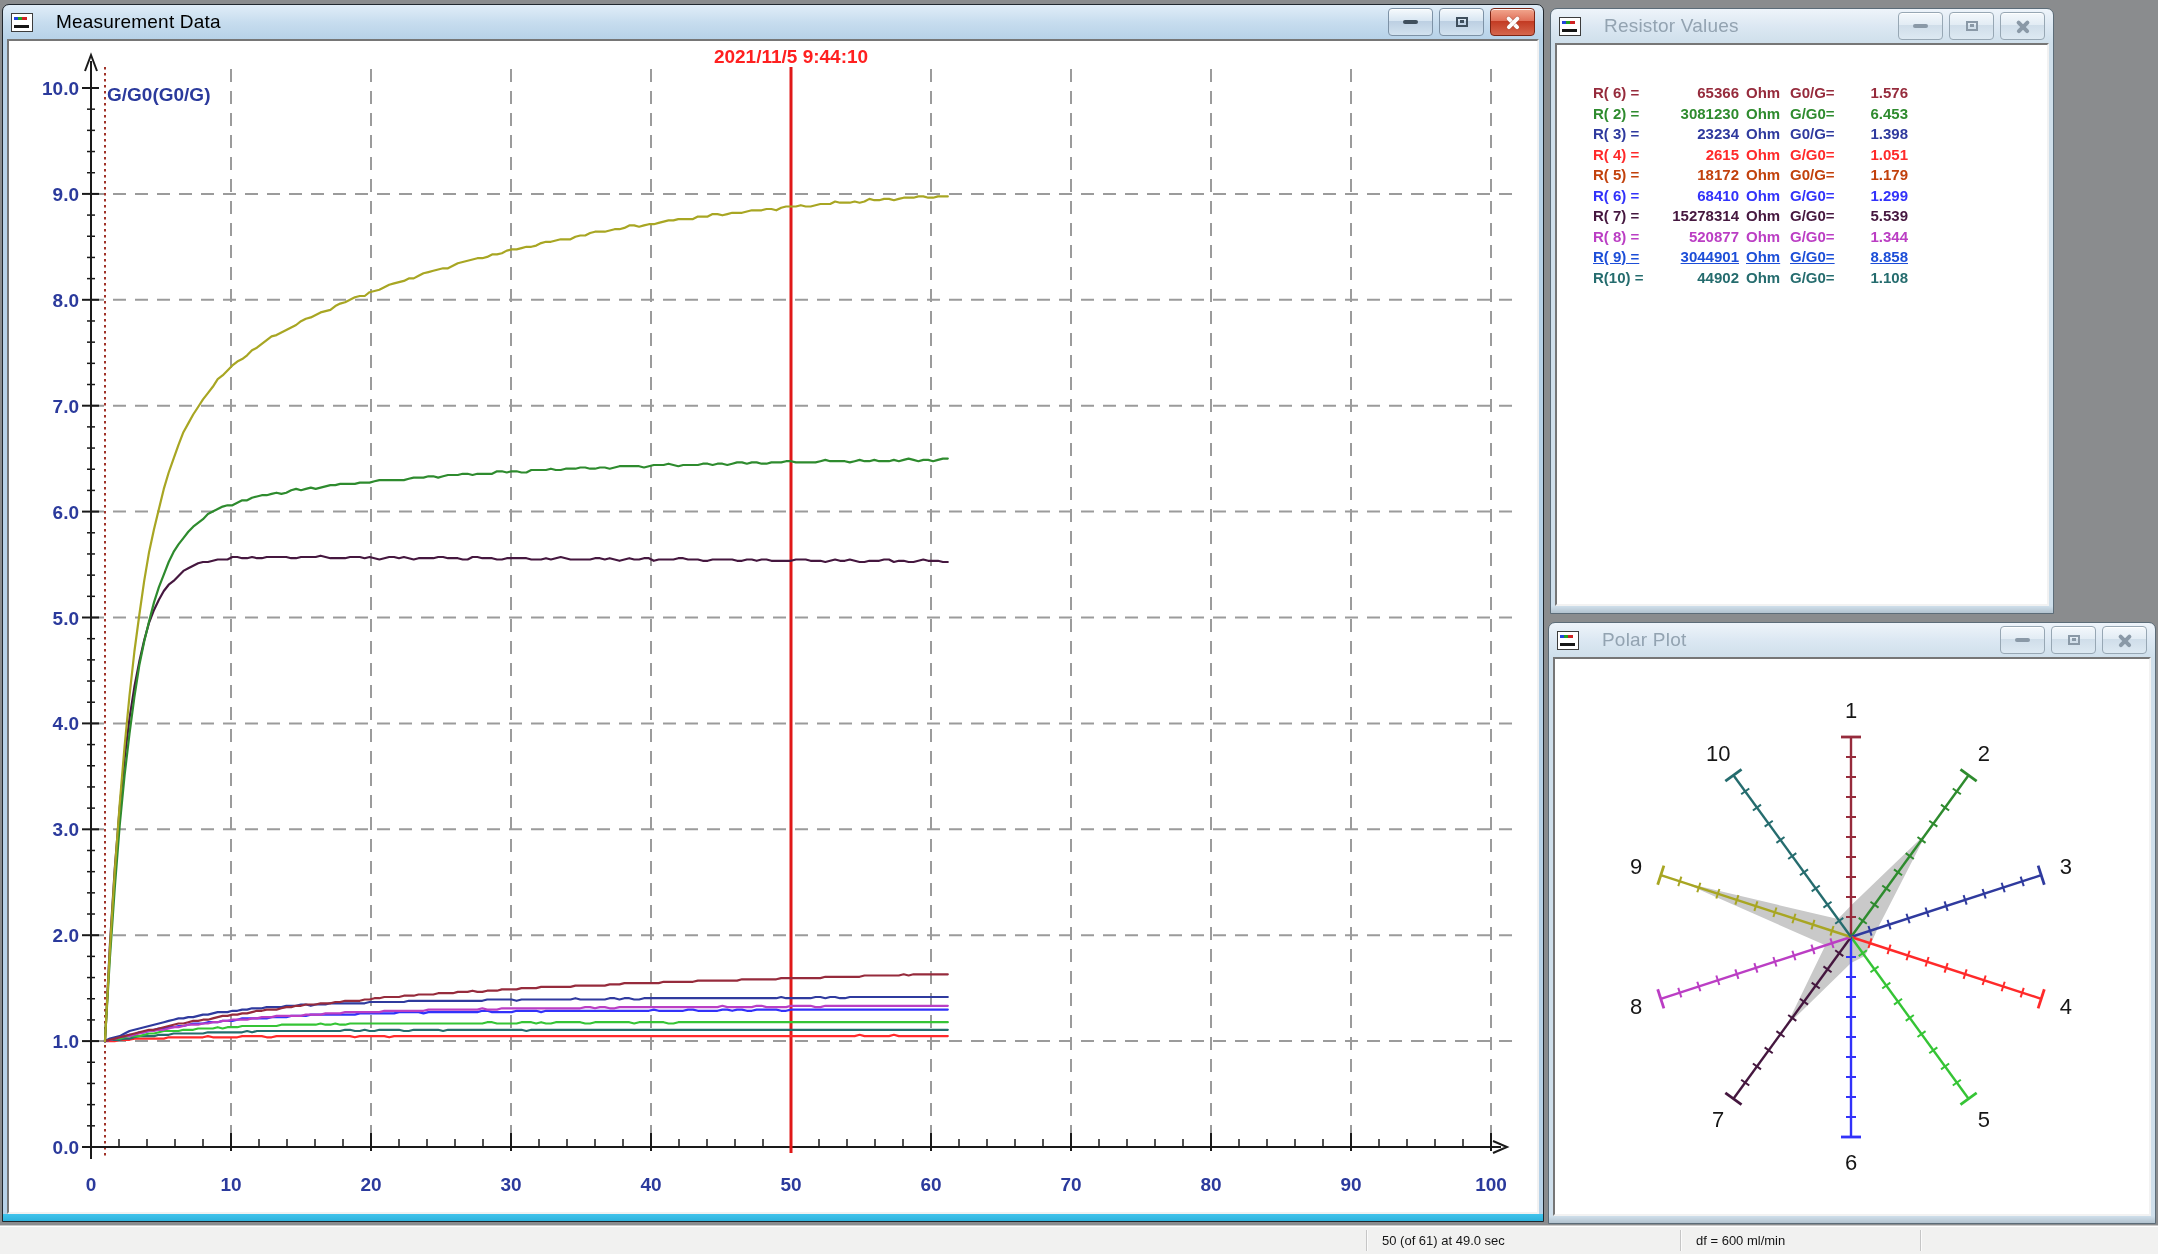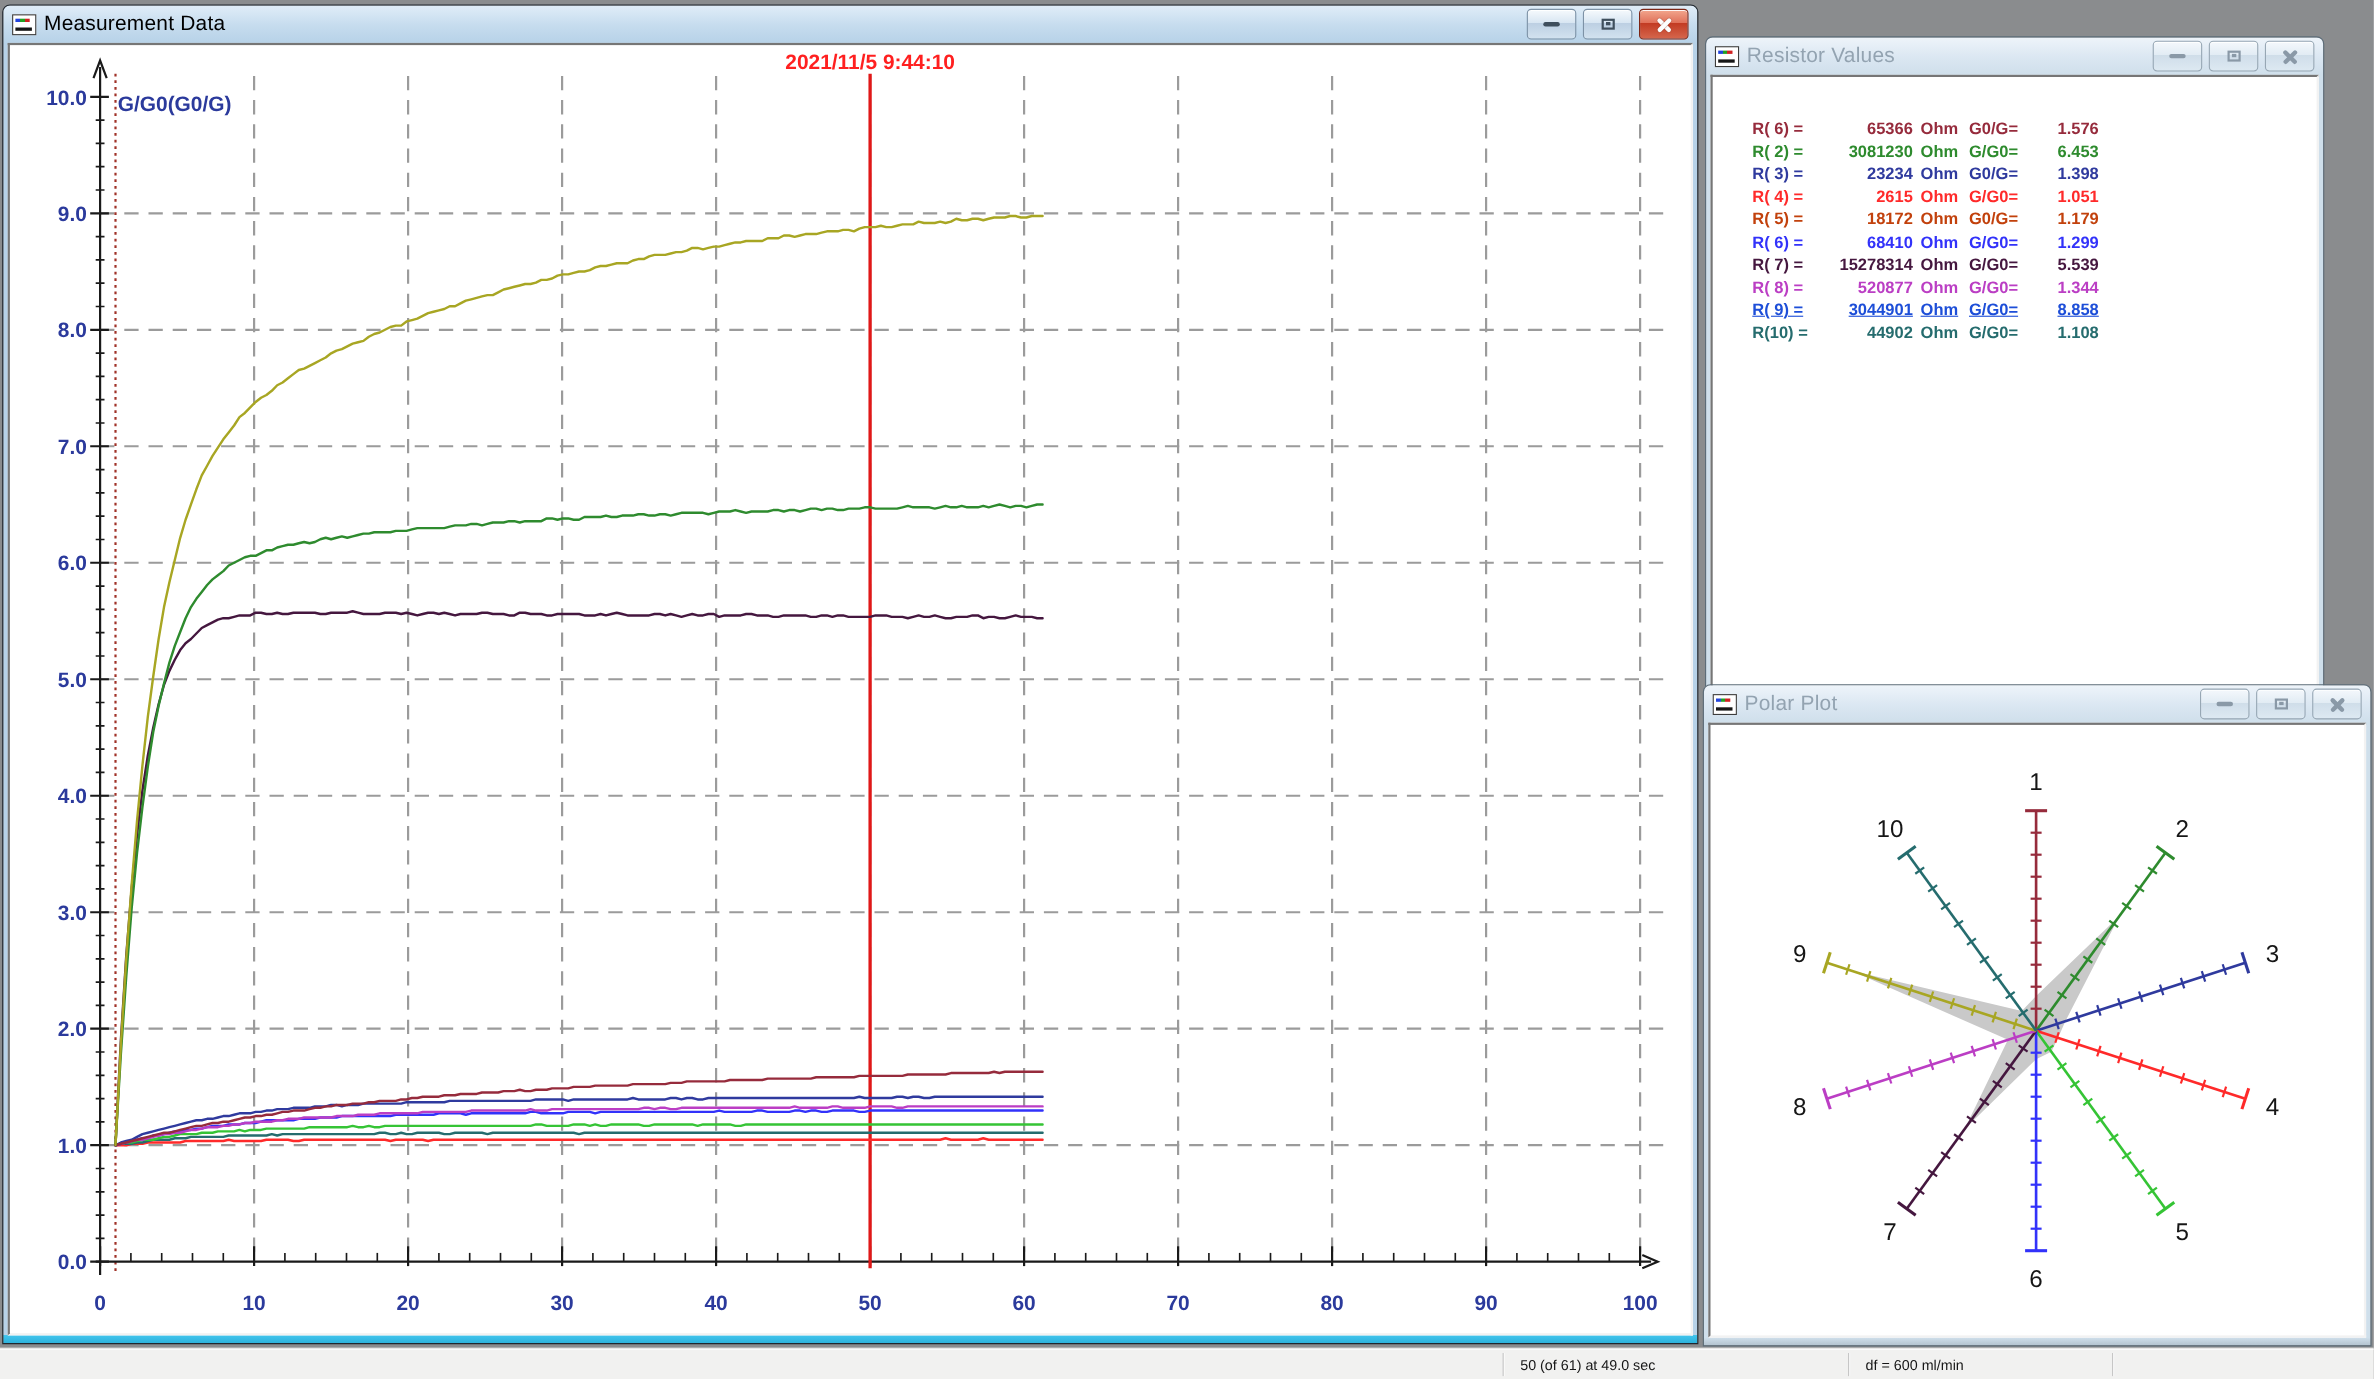--- a/index.html
+++ b/index.html
@@ -10,21 +10,21 @@
   }
   
   .window{position:absolute;border:1px solid #20272e;border-radius:7px 7px 0 0;box-sizing:border-box;}
   .window.active{
     background:linear-gradient(180deg,#e0edf8 0px,#c6dcee 18px,#b7d2e8 34px,#b7d2e8 calc(100% - 7px),#41c4ec calc(100% - 7px),#2db2dc 100%);
   }
   .window.inactive{
     border-color:#5c6c78;
     background:linear-gradient(180deg,#eef4fa 0px,#dbe7f2 18px,#cfdfeb 34px,#cfdfeb calc(100% - 7px),#b3c3cf 100%);
   }
-  .titlebar{display:flex;align-items:center;height:34px;padding:0 8px 0 8px;gap:7px;}
+  .titlebar{display:flex;align-items:center;height:34px;padding:0 8px 0 8px;gap:23px;}
   .titlebar .title{font-size:19px;letter-spacing:0.2px;}
   .window.active .title{color:#000;}
   .window.inactive .title{color:#93a3b1;}
   .win-icon{position:relative;width:22px;height:19px;background:#fff;border:1px solid #3c3c3c;box-sizing:border-box;flex:0 0 auto;}
   .win-icon::before{content:"";position:absolute;left:2px;top:3px;width:13px;height:3px;
     background:linear-gradient(90deg,#2244dd 0 32%,#22a022 32% 64%,#d02222 64% 100%);}
   .win-icon::after{content:"";position:absolute;left:2px;right:3px;bottom:3px;height:3px;background:#161616;}
   .controls{margin-left:auto;display:flex;gap:6px;}
   .cbtn{width:45px;height:28px;border-radius:4px;border:1px solid #7d92a6;box-sizing:border-box;
     display:flex;align-items:center;justify-content:center;position:relative;
@@ -252,21 +252,21 @@
           <polyline points="96.0,1000.1 100.9,997.6 105.8,996.3 110.7,995.1 115.6,992.5 120.5,990.0 125.4,988.8 130.3,987.5 135.2,986.2 140.1,985.0 145.0,983.7 149.9,982.5 154.8,981.2 159.7,979.9 164.6,978.7 169.5,977.4 174.4,977.4 179.3,976.1 184.2,976.1 189.1,974.9 194.0,973.6 198.9,973.6 203.8,972.4 208.7,971.1 213.6,971.1 218.5,971.1 223.4,969.8 228.3,969.8 233.2,968.6 238.1,968.6 243.0,967.3 247.9,967.3 252.8,967.3 257.7,966.1 262.6,966.1 267.5,966.1 272.4,966.1 277.3,964.8 282.2,964.8 287.1,964.8 292.0,963.5 296.9,963.5 301.8,964.8 306.7,963.5 311.6,963.5 316.5,963.5 321.4,962.3 326.3,962.3 331.2,962.3 336.1,962.3 341.0,962.3 345.9,962.3 350.8,962.3 355.7,962.3 360.6,961.0 365.5,961.0 370.4,961.0 375.3,961.0 380.2,961.0 385.1,961.0 390.0,961.0 394.9,961.0 399.8,959.8 404.7,959.8 409.6,959.8 414.5,959.8 419.4,959.8 424.3,959.8 429.2,959.8 434.1,959.8 439.0,959.8 443.9,959.8 448.8,959.8 453.7,959.8 458.6,959.8 463.5,959.8 468.4,959.8 473.3,959.8 478.2,958.5 483.1,958.5 488.0,958.5 492.9,958.5 497.8,958.5 502.7,958.5 507.6,959.8 512.5,958.5 517.4,958.5 522.3,958.5 527.2,958.5 532.1,958.5 537.0,958.5 541.9,958.5 546.8,958.5 551.7,958.5 556.6,958.5 561.5,958.5 566.4,957.2 571.3,958.5 576.2,958.5 581.1,958.5 586.0,958.5 590.9,958.5 595.8,958.5 600.7,957.2 605.6,957.2 610.5,958.5 615.4,957.2 620.3,957.2 625.2,958.5 630.1,958.5 635.0,957.2 639.9,957.2 644.8,957.2 649.7,957.2 654.6,957.2 659.5,957.2 664.4,957.2 669.3,957.2 674.2,957.2 679.1,957.2 684.0,957.2 688.9,957.2 693.8,957.2 698.7,957.2 703.6,957.2 708.5,957.2 713.4,957.2 718.3,957.2 723.2,957.2 728.1,957.2 733.0,957.2 737.9,957.2 742.8,957.2 747.7,957.2 752.6,957.2 757.5,957.2 762.4,957.2 767.3,957.2 772.2,956.0 777.1,957.2 782.0,957.2 786.9,957.2 791.8,957.2 796.7,957.2 801.6,957.2 806.5,956.0 811.4,956.0 816.3,957.2 821.2,956.0 826.1,956.0 831.0,957.2 835.9,957.2 840.8,956.0 845.7,956.0 850.6,956.0 855.5,956.0 860.4,956.0 865.3,956.0 870.2,956.0 875.1,956.0 880.0,956.0 884.9,956.0 889.8,956.0 894.7,956.0 899.6,956.0 904.5,956.0 909.4,956.0 914.3,956.0 919.2,956.0 924.1,956.0 929.0,956.0 933.9,956.0 938.8,956.0" stroke="#2f3a9e" stroke-width="2.2"></polyline>
           <polyline points="96.0,1000.1 100.9,998.8 105.8,997.6 110.7,996.3 115.6,995.1 120.5,993.8 125.4,992.5 130.3,991.3 135.2,990.0 140.1,988.8 145.0,988.8 149.9,987.5 154.8,986.2 159.7,985.0 164.6,983.7 169.5,982.5 174.4,982.5 179.3,981.2 184.2,979.9 189.1,979.9 194.0,978.7 198.9,978.7 203.8,977.4 208.7,976.1 213.6,974.9 218.5,974.9 223.4,973.6 228.3,973.6 233.2,972.4 238.1,972.4 243.0,971.1 247.9,969.8 252.8,969.8 257.7,968.6 262.6,968.6 267.5,968.6 272.4,967.3 277.3,966.1 282.2,966.1 287.1,964.8 292.0,964.8 296.9,963.5 301.8,963.5 306.7,963.5 311.6,962.3 316.5,962.3 321.4,962.3 326.3,961.0 331.2,961.0 336.1,959.8 341.0,959.8 345.9,959.8 350.8,959.8 355.7,958.5 360.6,958.5 365.5,957.2 370.4,957.2 375.3,956.0 380.2,956.0 385.1,956.0 390.0,956.0 394.9,954.7 399.8,954.7 404.7,954.7 409.6,953.5 414.5,953.5 419.4,953.5 424.3,953.5 429.2,952.2 434.1,952.2 439.0,952.2 443.9,952.2 448.8,950.9 453.7,950.9 458.6,950.9 463.5,949.7 468.4,950.9 473.3,950.9 478.2,949.7 483.1,949.7 488.0,949.7 492.9,948.4 497.8,948.4 502.7,948.4 507.6,948.4 512.5,947.1 517.4,947.1 522.3,947.1 527.2,947.1 532.1,945.9 537.0,945.9 541.9,945.9 546.8,945.9 551.7,945.9 556.6,945.9 561.5,945.9 566.4,944.6 571.3,944.6 576.2,944.6 581.1,944.6 586.0,944.6 590.9,944.6 595.8,944.6 600.7,943.4 605.6,943.4 610.5,943.4 615.4,942.1 620.3,942.1 625.2,942.1 630.1,942.1 635.0,942.1 639.9,942.1 644.8,942.1 649.7,942.1 654.6,940.8 659.5,940.8 664.4,940.8 669.3,940.8 674.2,940.8 679.1,940.8 684.0,940.8 688.9,939.6 693.8,939.6 698.7,939.6 703.6,939.6 708.5,939.6 713.4,939.6 718.3,939.6 723.2,939.6 728.1,939.6 733.0,938.3 737.9,938.3 742.8,938.3 747.7,938.3 752.6,938.3 757.5,938.3 762.4,938.3 767.3,938.3 772.2,937.1 777.1,937.1 782.0,937.1 786.9,937.1 791.8,937.1 796.7,937.1 801.6,937.1 806.5,937.1 811.4,937.1 816.3,935.8 821.2,935.8 826.1,935.8 831.0,935.8 835.9,935.8 840.8,935.8 845.7,935.8 850.6,935.8 855.5,934.5 860.4,934.5 865.3,934.5 870.2,934.5 875.1,934.5 880.0,934.5 884.9,934.5 889.8,934.5 894.7,933.3 899.6,934.5 904.5,933.3 909.4,933.3 914.3,933.3 919.2,933.3 924.1,933.3 929.0,933.3 933.9,933.3 938.8,933.3" stroke="#962b3c" stroke-width="2.2"></polyline>
           <polyline points="96.0,1000.1 100.9,904.3 105.8,827.4 110.7,766.9 115.6,717.7 120.5,677.4 125.4,645.8 130.3,620.6 135.2,599.2 140.1,581.5 145.0,568.9 149.9,558.8 154.8,550.0 159.7,543.7 164.6,539.9 169.5,534.9 174.4,529.9 179.3,527.3 184.2,524.8 189.1,522.3 194.0,521.0 198.9,521.0 203.8,519.8 208.7,518.5 213.6,518.5 218.5,518.5 223.4,516.0 228.3,516.0 233.2,517.2 238.1,517.2 243.0,516.0 247.9,517.2 252.8,517.2 257.7,516.0 262.6,516.0 267.5,516.0 272.4,516.0 277.3,516.0 282.2,517.2 287.1,517.2 292.0,516.0 296.9,516.0 301.8,516.0 306.7,516.0 311.6,514.7 316.5,516.0 321.4,517.2 326.3,517.2 331.2,517.2 336.1,517.2 341.0,516.0 345.9,516.0 350.8,516.0 355.7,517.2 360.6,516.0 365.5,517.2 370.4,518.5 375.3,517.2 380.2,516.0 385.1,516.0 390.0,517.2 394.9,516.0 399.8,517.2 404.7,518.5 409.6,517.2 414.5,517.2 419.4,517.2 424.3,517.2 429.2,516.0 434.1,516.0 439.0,517.2 443.9,517.2 448.8,517.2 453.7,518.5 458.6,518.5 463.5,516.0 468.4,516.0 473.3,517.2 478.2,517.2 483.1,517.2 488.0,518.5 492.9,518.5 497.8,517.2 502.7,517.2 507.6,517.2 512.5,517.2 517.4,517.2 522.3,518.5 527.2,518.5 532.1,518.5 537.0,517.2 541.9,518.5 546.8,517.2 551.7,516.0 556.6,517.2 561.5,518.5 566.4,518.5 571.3,518.5 576.2,518.5 581.1,518.5 586.0,517.2 590.9,517.2 595.8,518.5 600.7,517.2 605.6,518.5 610.5,519.8 615.4,518.5 620.3,517.2 625.2,518.5 630.1,518.5 635.0,517.2 639.9,517.2 644.8,519.8 649.7,518.5 654.6,518.5 659.5,518.5 664.4,518.5 669.3,517.2 674.2,517.2 679.1,518.5 684.0,518.5 688.9,518.5 693.8,519.8 698.7,519.8 703.6,518.5 708.5,518.5 713.4,518.5 718.3,518.5 723.2,518.5 728.1,519.8 733.0,519.8 737.9,518.5 742.8,518.5 747.7,519.8 752.6,518.5 757.5,518.5 762.4,519.8 767.3,519.8 772.2,519.8 777.1,519.8 782.0,519.8 786.9,518.5 791.8,518.5 796.7,518.5 801.6,519.8 806.5,519.8 811.4,519.8 816.3,521.0 821.2,519.8 826.1,518.5 831.0,519.8 835.9,519.8 840.8,518.5 845.7,519.8 850.6,521.0 855.5,521.0 860.4,519.8 865.3,519.8 870.2,519.8 875.1,518.5 880.0,518.5 884.9,521.0 889.8,519.8 894.7,519.8 899.6,521.0 904.5,521.0 909.4,519.8 914.3,518.5 919.2,519.8 924.1,519.8 929.0,519.8 933.9,521.0 938.8,521.0" stroke="#45173f" stroke-width="2.2"></polyline>
           <polyline points="96.0,998.8 100.9,916.9 105.8,846.3 110.7,784.5 115.6,734.1 120.5,692.5 125.4,655.9 130.3,624.4 135.2,600.5 140.1,580.3 145.0,561.4 149.9,546.2 154.8,533.6 159.7,521.0 164.6,510.9 169.5,503.4 174.4,497.1 179.3,490.8 184.2,485.7 189.1,481.9 194.0,478.2 198.9,473.1 203.8,470.6 208.7,468.1 213.6,465.6 218.5,464.3 223.4,464.3 228.3,461.8 233.2,459.3 238.1,459.3 243.0,456.7 247.9,455.5 252.8,454.2 257.7,454.2 262.6,452.9 267.5,451.7 272.4,452.9 277.3,451.7 282.2,449.2 287.1,447.9 292.0,449.2 296.9,447.9 301.8,446.6 306.7,447.9 311.6,446.6 316.5,445.4 321.4,444.1 326.3,444.1 331.2,442.9 336.1,442.9 341.0,442.9 345.9,442.9 350.8,441.6 355.7,441.6 360.6,441.6 365.5,440.3 370.4,439.1 375.3,439.1 380.2,439.1 385.1,439.1 390.0,439.1 394.9,439.1 399.8,437.8 404.7,436.6 409.6,436.6 414.5,436.6 419.4,435.3 424.3,435.3 429.2,436.6 434.1,435.3 439.0,434.0 443.9,434.0 448.8,434.0 453.7,432.8 458.6,432.8 463.5,434.0 468.4,432.8 473.3,432.8 478.2,432.8 483.1,432.8 488.0,430.3 492.9,430.3 497.8,431.5 502.7,430.3 507.6,430.3 512.5,431.5 517.4,431.5 522.3,429.0 527.2,429.0 532.1,429.0 537.0,429.0 541.9,427.7 546.8,429.0 551.7,429.0 556.6,427.7 561.5,427.7 566.4,427.7 571.3,426.5 576.2,426.5 581.1,427.7 586.0,427.7 590.9,426.5 595.8,426.5 600.7,427.7 605.6,426.5 610.5,425.2 615.4,425.2 620.3,425.2 625.2,425.2 630.1,425.2 635.0,426.5 639.9,425.2 644.8,424.0 649.7,424.0 654.6,424.0 659.5,422.7 664.4,424.0 669.3,425.2 674.2,424.0 679.1,424.0 684.0,424.0 688.9,424.0 693.8,422.7 698.7,422.7 703.6,424.0 708.5,422.7 713.4,422.7 718.3,424.0 723.2,422.7 728.1,421.4 733.0,421.4 737.9,422.7 742.8,421.4 747.7,421.4 752.6,422.7 757.5,422.7 762.4,421.4 767.3,421.4 772.2,421.4 777.1,420.2 782.0,420.2 786.9,421.4 791.8,421.4 796.7,421.4 801.6,421.4 806.5,421.4 811.4,420.2 816.3,418.9 821.2,420.2 826.1,420.2 831.0,420.2 835.9,420.2 840.8,421.4 845.7,420.2 850.6,418.9 855.5,420.2 860.4,420.2 865.3,418.9 870.2,420.2 875.1,420.2 880.0,420.2 884.9,418.9 889.8,420.2 894.7,418.9 899.6,417.6 904.5,418.9 909.4,420.2 914.3,418.9 919.2,418.9 924.1,420.2 929.0,418.9 933.9,417.6 938.8,417.6" stroke="#2e8b2e" stroke-width="2.2"></polyline>
           <polyline points="96.0,1000.1 100.9,908.1 105.8,829.9 110.7,763.1 115.6,705.1 120.5,654.7 125.4,610.5 130.3,574.0 135.2,539.9 140.1,510.9 145.0,488.3 149.9,468.1 154.8,447.9 159.7,431.5 164.6,417.6 169.5,403.8 174.4,391.2 179.3,382.4 184.2,373.5 189.1,366.0 194.0,358.4 198.9,352.1 203.8,345.8 208.7,338.2 213.6,334.4 218.5,329.4 223.4,324.4 228.3,320.6 233.2,318.1 238.1,314.3 243.0,309.2 247.9,306.7 252.8,302.9 257.7,299.1 262.6,295.4 267.5,294.1 272.4,291.6 277.3,289.1 282.2,286.5 287.1,284.0 292.0,280.2 296.9,277.7 301.8,276.4 306.7,273.9 311.6,271.4 316.5,270.1 321.4,268.9 326.3,265.1 331.2,262.6 336.1,261.3 341.0,258.8 345.9,256.3 350.8,255.0 355.7,255.0 360.6,251.2 365.5,250.0 370.4,248.7 375.3,246.2 380.2,243.7 385.1,242.4 390.0,241.1 394.9,239.9 399.8,237.4 404.7,237.4 409.6,234.8 414.5,232.3 419.4,231.1 424.3,229.8 429.2,228.5 434.1,227.3 439.0,227.3 443.9,224.8 448.8,222.2 453.7,221.0 458.6,219.7 463.5,218.5 468.4,217.2 473.3,217.2 478.2,215.9 483.1,213.4 488.0,213.4 492.9,212.2 497.8,209.6 502.7,208.4 507.6,208.4 512.5,207.1 517.4,205.8 522.3,205.8 527.2,204.6 532.1,202.1 537.0,200.8 541.9,200.8 546.8,199.5 551.7,198.3 556.6,198.3 561.5,198.3 566.4,195.8 571.3,194.5 576.2,194.5 581.1,192.0 586.0,190.7 590.9,190.7 595.8,190.7 600.7,189.5 605.6,188.2 610.5,188.2 615.4,186.9 620.3,184.4 625.2,184.4 630.1,185.7 635.0,184.4 639.9,183.2 644.8,183.2 649.7,181.9 654.6,180.6 659.5,179.4 664.4,179.4 669.3,178.1 674.2,178.1 679.1,178.1 684.0,178.1 688.9,175.6 693.8,175.6 698.7,175.6 703.6,173.1 708.5,173.1 713.4,174.3 718.3,173.1 723.2,171.8 728.1,171.8 733.0,171.8 737.9,170.5 742.8,169.3 747.7,169.3 752.6,169.3 757.5,168.0 762.4,168.0 767.3,169.3 772.2,166.8 777.1,165.5 782.0,165.5 786.9,165.5 791.8,164.2 796.7,165.5 801.6,165.5 806.5,164.2 811.4,163.0 816.3,163.0 821.2,163.0 826.1,160.5 831.0,161.7 835.9,161.7 840.8,161.7 845.7,160.5 850.6,161.7 855.5,160.5 860.4,157.9 865.3,159.2 870.2,159.2 875.1,157.9 880.0,157.9 884.9,159.2 889.8,157.9 894.7,156.7 899.6,156.7 904.5,156.7 909.4,155.4 914.3,155.4 919.2,156.7 924.1,156.7 929.0,155.4 933.9,155.4 938.8,155.4" stroke="#a8a623" stroke-width="2.2"></polyline>
         </g>
       </svg>
   </div>
 </div>
 
-<div class="window inactive" style="left:1550px;top:8px;width:563px;height:606px;margin-top:25px;">
+<div class="window inactive" style="left:1550px;top:8px;width:504px;height:606px;">
   <div class="titlebar">
     <span class="win-icon"></span>
     <span class="title">Resistor Values</span>
     <div class="controls">
       <div class="cbtn">
           <span class="glyph-min"></span>
         </div>
       <div class="cbtn">
           <span class="glyph-max"></span>
         </div>

